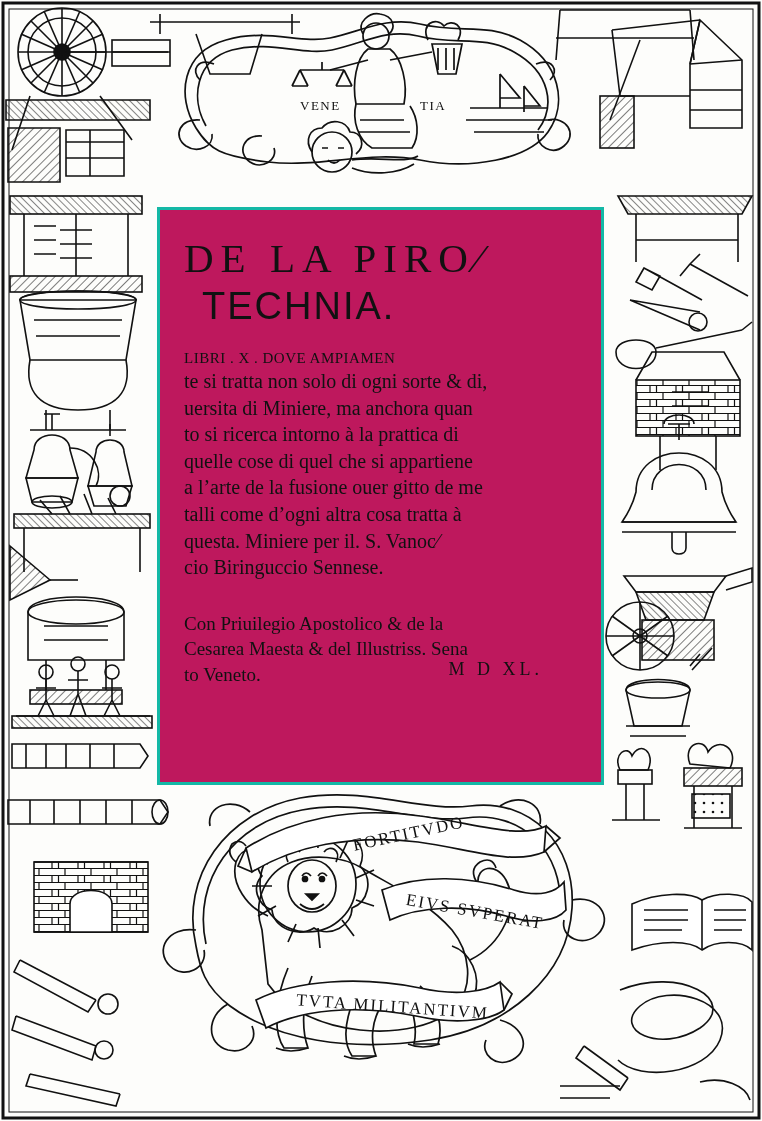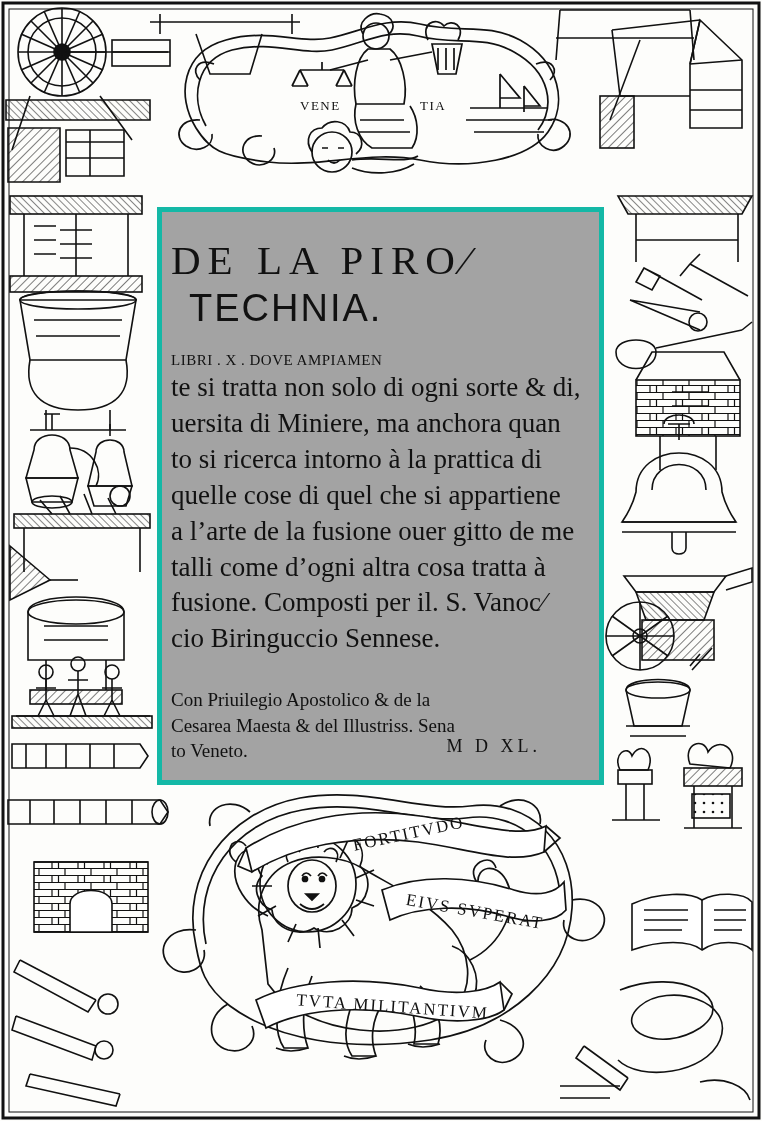--- a/index.html
+++ b/index.html
@@ -30,25 +30,25 @@
   }
   .woodcut svg { display: block; }
 
   
   #title-panel {
     position: absolute;
     left: 157px;
     top: 207px;
     width: 447px;
     height: 578px;
-    background: #a3a3a3;
-    border: 5px solid #14b8a6;
+    background: #be185d;
+    border: 3px solid #14b8a6;
     box-sizing: border-box;
     z-index: 5;
-    padding: 18px 16px 10px 9px;
+    padding: 18px 16px 10px 24px;
   }
 
   .title-main {
     font-family: "Liberation Serif", serif;
     font-size: 41px;
     letter-spacing: 2px;
     line-height: 1.0;
     margin: 10px 0 0 0;
     white-space: nowrap;
   }
@@ -63,21 +63,21 @@
   .subtitle-caps {
     font-family: "Liberation Serif", serif;
     font-size: 15px;
     letter-spacing: 0.5px;
     margin: 22px 0 0 0;
     white-space: nowrap;
   }
 
   .body-block {
     font-family: "Liberation Serif", serif;
-    font-size: 27px;
+    font-size: 20px;
     line-height: 1.33;
     margin: 1px 0 0 0;
   }
   .body-block .ln { display: block; white-space: nowrap; }
 
   .imprint-block {
     font-family: "Liberation Serif", serif;
     font-size: 19px;
     line-height: 1.34;
     margin: 30px 0 0 0;
@@ -444,21 +444,21 @@
 
     <div class="subtitle-caps">LIBRI . X . DOVE AMPIAMEN</div>
 
     <div class="body-block">
       <span class="ln">te si tratta non solo di ogni sorte &amp; di,</span>
       <span class="ln">uersita di Miniere, ma anchora quan</span>
       <span class="ln">to si ricerca intorno à la prattica di</span>
       <span class="ln">quelle cose di quel che si appartiene</span>
       <span class="ln">a l’arte de la fusione ouer gitto de me</span>
       <span class="ln">talli come d’ogni altra cosa tratta à</span>
-      <span class="ln">fusione.  Composti per il. S. Vanoc⁄</span>
+      <span class="ln">questa.  Miniere per il. S. Vanoc⁄</span>
       <span class="ln">cio Biringuccio Sennese.</span>
     </div>
 
     <div class="imprint-block">
       <span class="ln">Con Priuilegio Apostolico &amp; de la</span>
       <span class="ln">Cesarea Maesta &amp; del Illustriss. Sena</span>
       <span class="ln">to Veneto.</span>
     </div>
 
     <div class="date-line">M D XL.</div>

